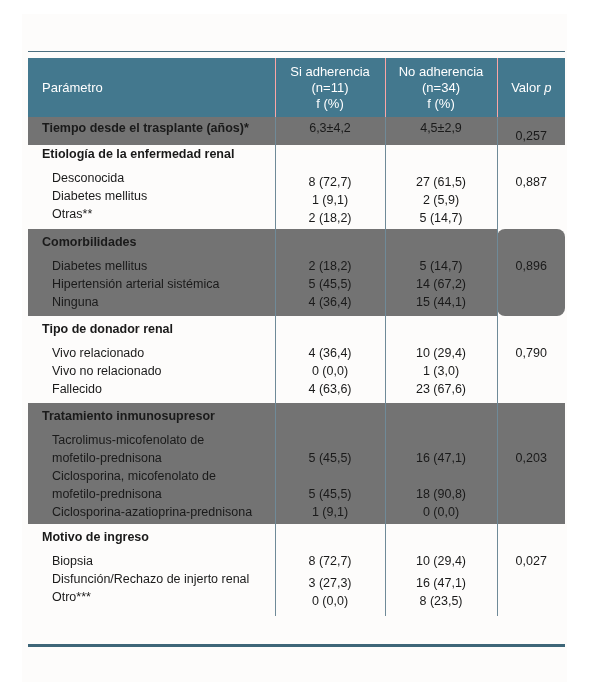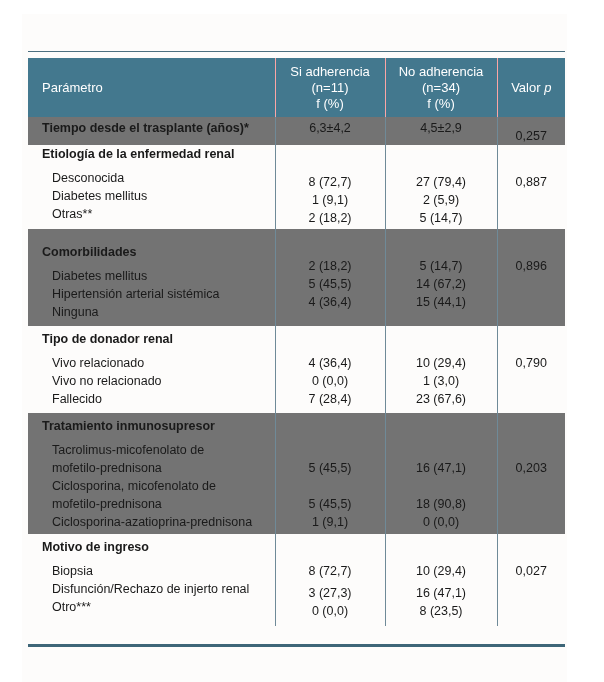--- a/index.html
+++ b/index.html
@@ -75,62 +75,62 @@
         <div class="line sub">Desconocida</div>
         <div class="line sub">Diabetes mellitus</div>
         <div class="line sub">Otras**</div>
       </td>
       <td style="padding-top:28px;">
         <div class="line">8 (72,7)</div>
         <div class="line">1 (9,1)</div>
         <div class="line">2 (18,2)</div>
       </td>
       <td style="padding-top:28px;">
-        <div class="line">27 (79,4)</div>
+        <div class="line">27 (61,5)</div>
         <div class="line">2 (5,9)</div>
         <div class="line">5 (14,7)</div>
       </td>
       <td style="padding-top:28px;">
           <div class="line">0,887</div>
         </td>
     </tr>
 
     <tr class="shade">
-      <td style="padding-top:14px;height:83px;">
+      <td style="padding-top:4px;height:83px;">
         <div class="line bold lbl" style="margin-bottom:6px;">Comorbilidades</div>
         <div class="line sub">Diabetes mellitus</div>
         <div class="line sub">Hipertensión arterial sistémica</div>
         <div class="line sub">Ninguna</div>
       </td>
       <td style="padding-top:28px;">
         <div class="line">2 (18,2)</div>
         <div class="line">5 (45,5)</div>
         <div class="line">4 (36,4)</div>
       </td>
       <td style="padding-top:28px;">
         <div class="line">5 (14,7)</div>
         <div class="line">14 (67,2)</div>
         <div class="line">15 (44,1)</div>
       </td>
-      <td style="padding-top:28px;">
+      <td style="padding-top:28px;border-radius:8px;">
           <div class="line">0,896</div>
         </td>
     </tr>
 
     <tr>
       <td style="padding-top:4px;height:83px;">
         <div class="line bold lbl" style="margin-bottom:6px;">Tipo de donador renal</div>
         <div class="line sub">Vivo relacionado</div>
         <div class="line sub">Vivo no relacionado</div>
         <div class="line sub">Fallecido</div>
       </td>
       <td style="padding-top:28px;">
         <div class="line">4 (36,4)</div>
         <div class="line">0 (0,0)</div>
-        <div class="line">7 (28,4)</div>
+        <div class="line">4 (63,6)</div>
       </td>
       <td style="padding-top:28px;">
         <div class="line">10 (29,4)</div>
         <div class="line">1 (3,0)</div>
         <div class="line">23 (67,6)</div>
       </td>
       <td style="padding-top:28px;">
           <div class="line">0,790</div>
         </td>
     </tr>

